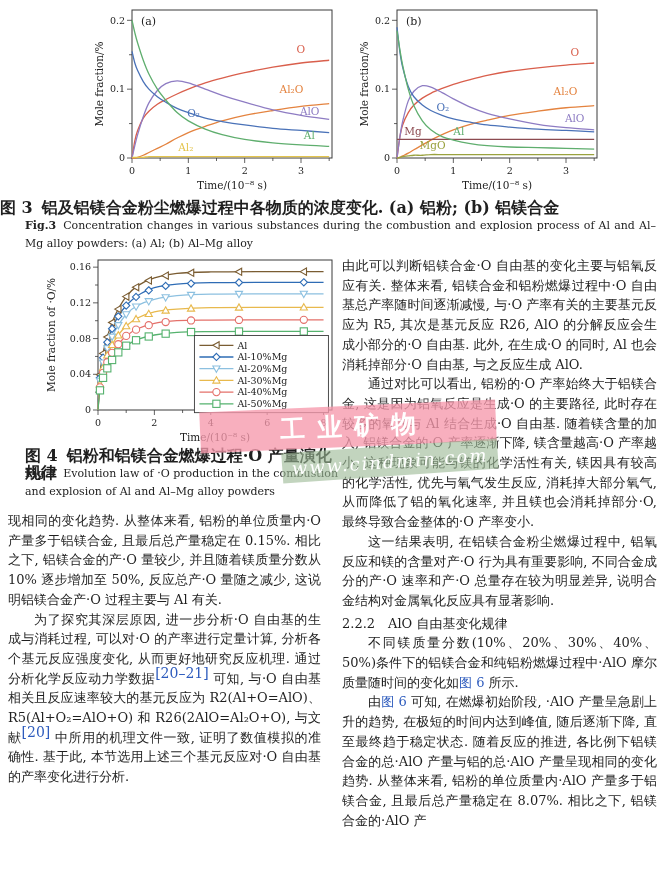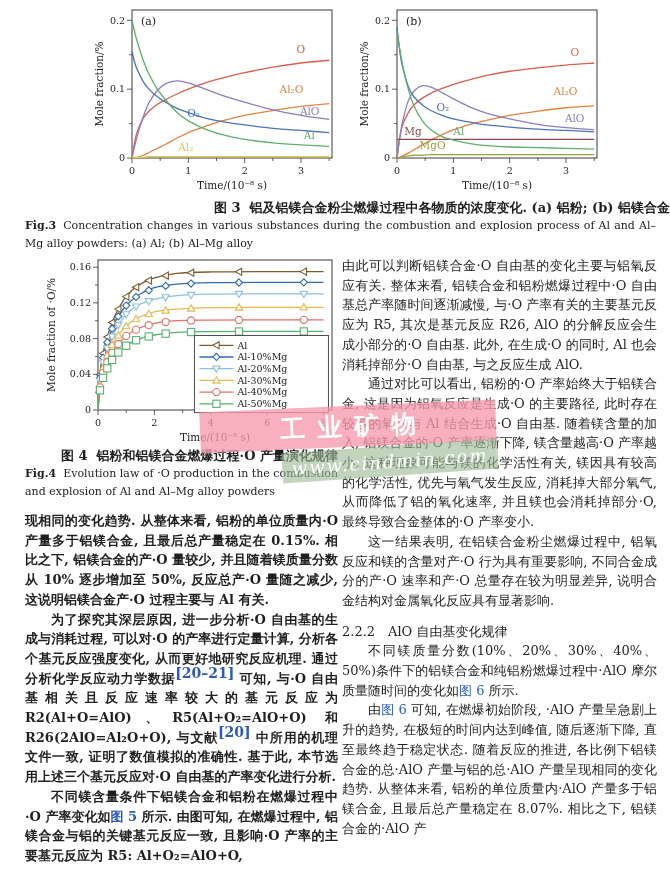--- a/index.html
+++ b/index.html
@@ -5,28 +5,28 @@
   html,body{margin:0;padding:0;background:#e8e8e8;}
   .page{position:relative;width:670px;height:889px;background:#ffffff;overflow:hidden;
         font-family:"DejaVu Serif","Liberation Serif",serif;color:#1f1f1f;}
   .page svg{position:absolute;overflow:visible;}
   svg text{font-family:"DejaVu Serif","Liberation Serif",serif;}
   .tick{font-size:9.5px;fill:#222;}
   .axis{font-size:10.5px;fill:#222;}
   .slabel{font-size:10.5px;}
   .panel{font-size:11px;fill:#222;}
   .legend{font-size:9.5px;fill:#222;}
-  .cap-zh{position:absolute;text-align:right;font-weight:bold;font-size:13px;line-height:17px;}
+  .cap-zh{position:absolute;text-align:left;font-weight:bold;font-size:16px;line-height:17px;}
   .cap-en{position:absolute;text-align:justify;font-size:11px;line-height:17.5px;color:#222;}
   .cap-label{margin-right:9px;}
   .cap-label-en{font-weight:bold;margin-right:7px;}
   .col{position:absolute;font-size:13px;line-height:19.7px;text-align:justify;}
   .para{text-align:justify;}
   .para.indent{text-indent:2em;}
-  .para.heading{margin-top:11px;}
+  .para.heading{margin-top:3px;}
   .ref{color:#2d5bbd;font-size:14px;vertical-align:super;line-height:0;}
   .link{color:#2d5bbd;}
   .wm{position:absolute;pointer-events:none;z-index:5;display:flex;align-items:center;justify-content:center;color:#ffffff;}
   .wm-pink{left:200px;top:406px;width:296px;height:41px;background:rgba(246,152,172,0.78);
            transform:rotate(-2.5deg);font-size:25px;font-weight:bold;letter-spacing:12px;text-indent:12px;}
   .wm-green{left:282px;top:446px;width:216px;height:30px;background:rgba(156,186,150,0.62);
             transform:rotate(-4deg);font-size:18px;font-style:italic;letter-spacing:2px;}
 </style>
 </head>
 <body>
@@ -251,24 +251,23 @@
       <text x="195.41927710843373" y="155.19642857142856" class="legend">Al-50%Mg</text>
     </svg>
 
   <div class="cap-zh" style="top:447px;left:25px;width:313px;">
     <span class="cap-label">图 4</span><span>铝粉和铝镁合金燃爆过程·O 产量演化规律</span>
   </div>
   <div class="cap-en" style="top:465px;left:25px;width:313px;">
     <span class="cap-label-en">Fig.4</span><span>Evolution law of ·O production in the combustion and explosion of Al and Al–Mg alloy powders</span>
   </div>
 
-  <div class="col" style="left:25px;top:511px;width:313px;font-weight:bold;">
+  <div class="col" style="left:8px;top:511px;width:313px;">
       <div class="para"><span>现相同的变化趋势. 从整体来看, 铝粉的单位质量内·O 产量多于铝镁合金, 且最后总产量稳定在 0.15%. 相比之下, 铝镁合金的产·O 量较少, 并且随着镁质量分数从 10% 逐步增加至 50%, 反应总产·O 量随之减少, 这说明铝镁合金产·O 过程主要与 Al 有关.</span></div>
       <div class="para indent"><span>为了探究其深层原因, 进一步分析·O 自由基的生成与消耗过程, 可以对·O 的产率进行定量计算, 分析各个基元反应强度变化, 从而更好地研究反应机理. 通过分析化学反应动力学数据</span><span class="ref">[20–21]</span><span> 可知, 与·O 自由基相关且反应速率较大的基元反应为 R2(Al+O=AlO)、R5(Al+O₂=AlO+O) 和 R26(2AlO=Al₂O+O), 与文献</span><span class="ref">[20]</span><span> 中所用的机理文件一致, 证明了数值模拟的准确性. 基于此, 本节选用上述三个基元反应对·O 自由基的产率变化进行分析.</span></div>
-      <div class="para indent"><span>不同镁含量条件下铝镁合金和铝粉在燃爆过程中·O 产率变化如</span><span class="link">图 5</span><span> 所示. 由图可知, 在燃爆过程中, 铝镁合金与铝的关键基元反应一致, 且影响·O 产率的主要基元反应为 R5: Al+O₂=AlO+O,</span></div>
     </div>
   <div class="col" style="left:342px;top:256px;width:315px;">
       <div class="para"><span>由此可以判断铝镁合金·O 自由基的变化主要与铝氧反应有关. 整体来看, 铝镁合金和铝粉燃爆过程中·O 自由基总产率随时间逐渐减慢, 与·O 产率有关的主要基元反应为 R5, 其次是基元反应 R26, AlO 的分解反应会生成小部分的·O 自由基. 此外, 在生成·O 的同时, Al 也会消耗掉部分·O 自由基, 与之反应生成 AlO.</span></div>
       <div class="para indent"><span>通过对比可以看出, 铝粉的·O 产率始终大于铝镁合金, 这是因为铝氧反应是生成·O 的主要路径, 此时存在较多的氧气与 Al 结合生成·O 自由基. 随着镁含量的加入, 铝镁合金的·O 产率逐渐下降, 镁含量越高·O 产率越小, 这种现象可能与镁的化学活性有关, 镁因具有较高的化学活性, 优先与氧气发生反应, 消耗掉大部分氧气, 从而降低了铝的氧化速率, 并且镁也会消耗掉部分·O, 最终导致合金整体的·O 产率变小.</span></div>
       <div class="para indent"><span>这一结果表明, 在铝镁合金粉尘燃爆过程中, 铝氧反应和镁的含量对产·O 行为具有重要影响, 不同合金成分的产·O 速率和产·O 总量存在较为明显差异, 说明合金结构对金属氧化反应具有显著影响.</span></div>
       <div class="para heading"><span>2.2.2　AlO 自由基变化规律</span></div>
       <div class="para indent"><span>不同镁质量分数(10%、20%、30%、40%、50%)条件下的铝镁合金和纯铝粉燃爆过程中·AlO 摩尔质量随时间的变化如</span><span class="link">图 6</span><span> 所示.</span></div>
       <div class="para indent"><span>由</span><span class="link">图 6</span><span> 可知, 在燃爆初始阶段, ·AlO 产量呈急剧上升的趋势, 在极短的时间内达到峰值, 随后逐渐下降, 直至最终趋于稳定状态. 随着反应的推进, 各比例下铝镁合金的总·AlO 产量与铝的总·AlO 产量呈现相同的变化趋势. 从整体来看, 铝粉的单位质量内·AlO 产量多于铝镁合金, 且最后总产量稳定在 8.07%. 相比之下, 铝镁合金的·AlO 产</span></div>
     </div>
 

